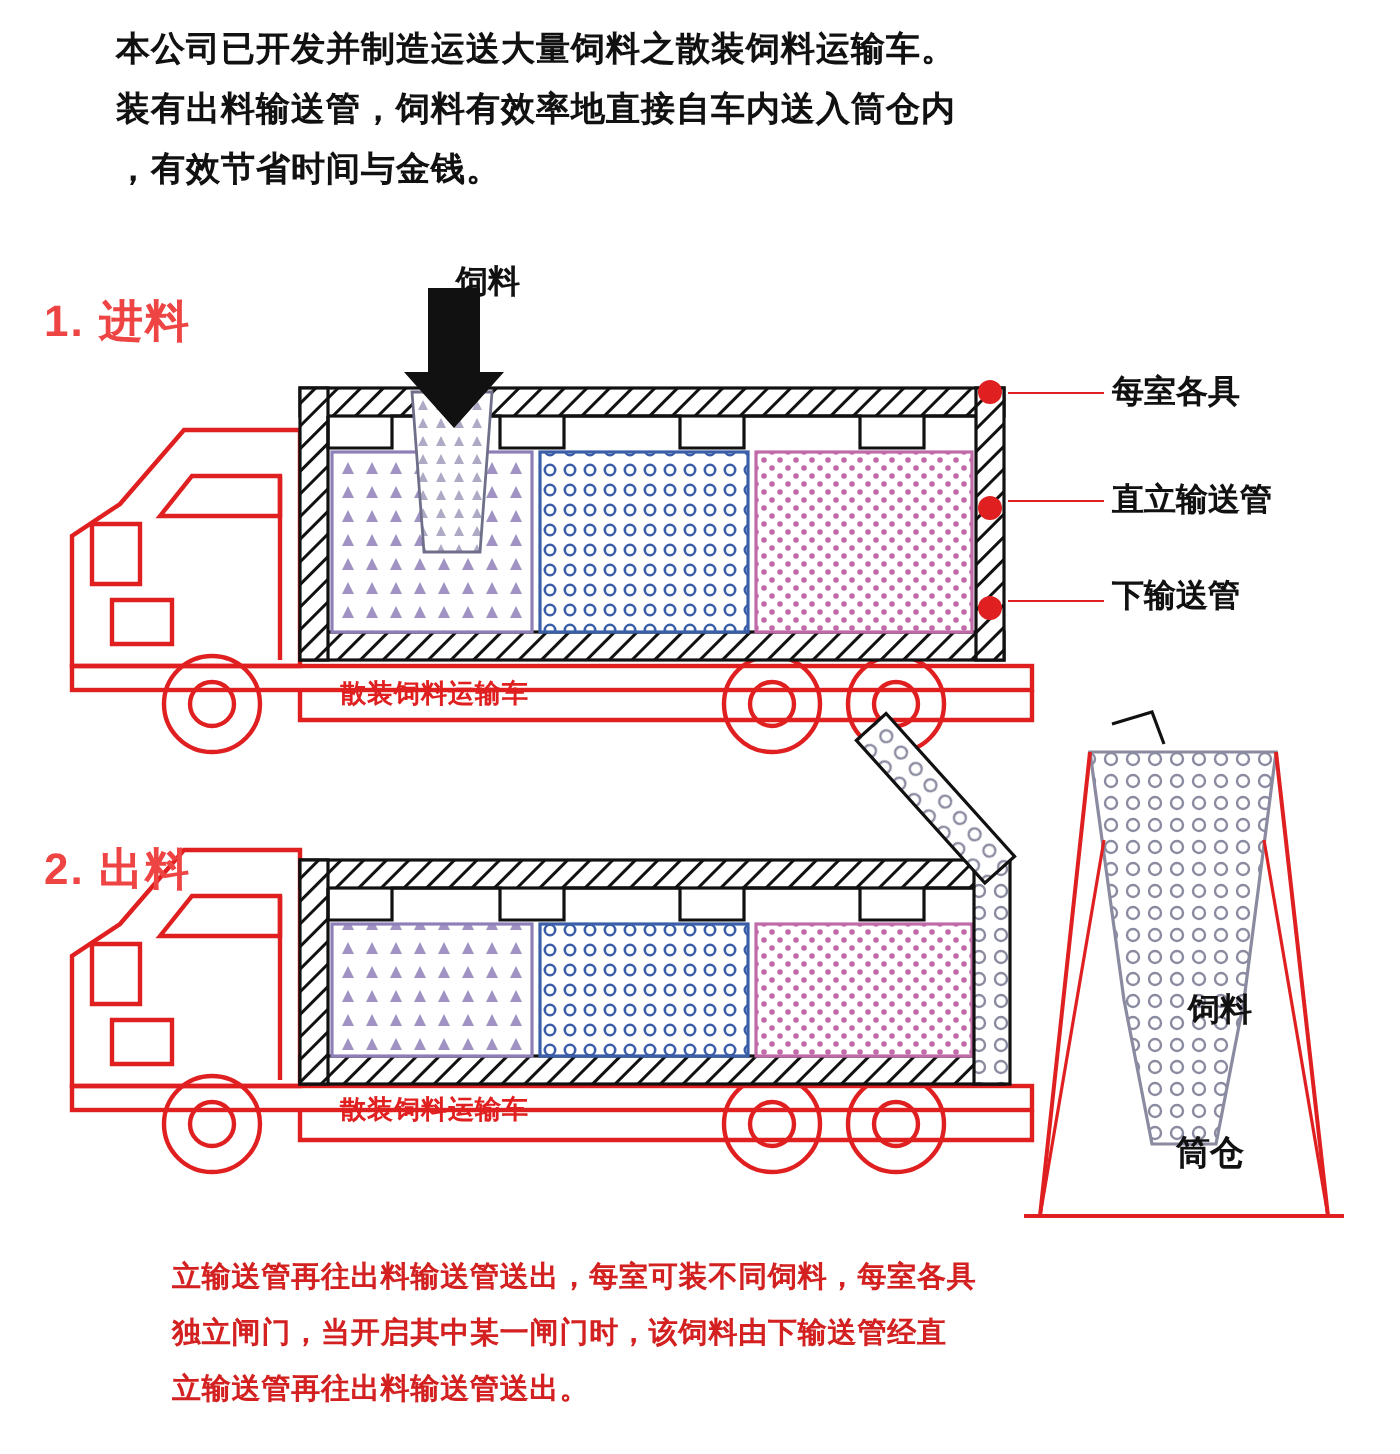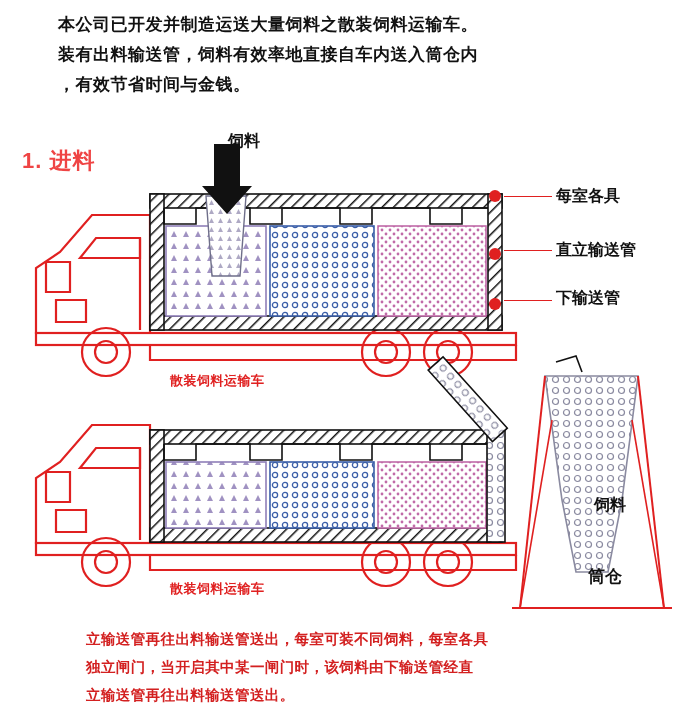--- a/index.html
+++ b/index.html
@@ -76,21 +76,20 @@
   #feedTop { left: 228px; top: 131px; }
   #feedSilo { left: 594px; top: 495px; }
   #siloLabel { left: 588px; top: 565px; font-size: 17px; font-family: Liberation Mono, monospace; }
 
   .truck-tag {
     position: absolute;
     font-size: 13px;
     font-weight: bold;
     color: #e02020;
     letter-spacing: 0.5px;
-    margin-top: 34px;
   }
   #tag1 { left: 170px; top: 338px; }
   #tag2 { left: 170px; top: 546px; }
 
   
   .note {
     position: absolute;
     left: 86px;
     top: 625px;
     width: 560px;
@@ -242,20 +241,21 @@
         <path d="M545 376 L520 608" stroke="#e02020" stroke-width="2" fill="none"></path>
         <path d="M638 376 L664 608" stroke="#e02020" stroke-width="2" fill="none"></path>
         <path d="M552 420 L520 608" stroke="#e02020" stroke-width="1.6" fill="none"></path>
         <path d="M632 420 L664 608" stroke="#e02020" stroke-width="1.6" fill="none"></path>
         <line x1="512" y1="608" x2="672" y2="608" stroke="#e02020" stroke-width="2"></line>
       </g>
     </g>
   </svg>
 
   <div class="section-label" id="sec1">1. 进料</div>
+  <div class="section-label" id="sec2">2. 出料</div>
 
   <div class="feed-label" id="feedTop">饲料</div>
   <div class="feed-label" id="feedSilo">饲料</div>
   <div class="feed-label" id="siloLabel">筒仓</div>
 
   <div class="callout-line" id="cl1"></div>
   <div class="callout-line" id="cl2"></div>
   <div class="callout-line" id="cl3"></div>
 
   <div class="callout" id="co1">每室各具</div>

